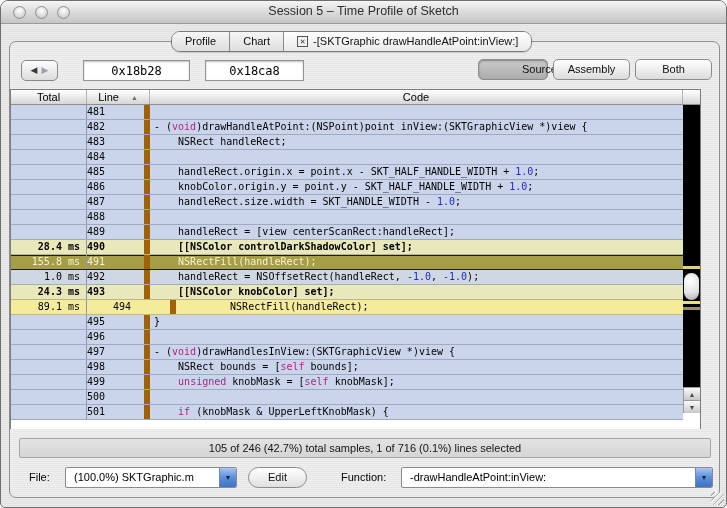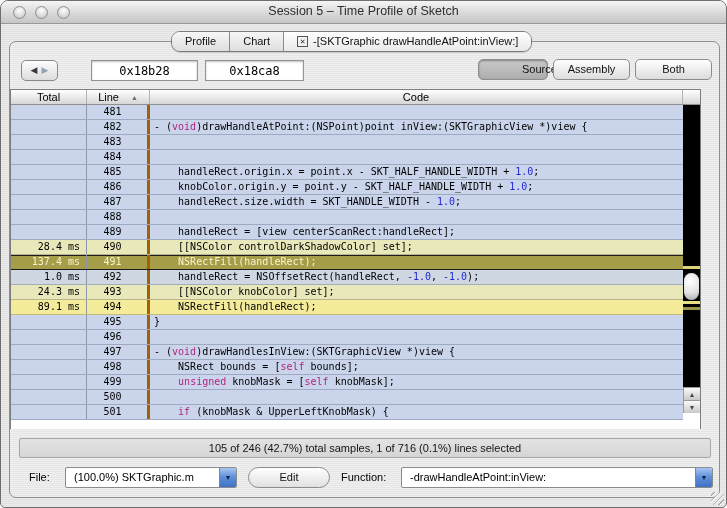--- a/index.html
+++ b/index.html
@@ -28,42 +28,42 @@
     background:repeating-linear-gradient(0deg,#efefef 0 1px,#e6e6e6 1px 2px);}
   
   .navgroup{position:absolute;left:20px;top:59px;width:37px;height:21px;box-sizing:border-box;
     border:1px solid #8a8a8a;border-radius:5px;background:linear-gradient(#fdfdfd,#dcdcdc);
     display:flex;align-items:center;justify-content:center;gap:4px;z-index:3;}
   .navgroup .b{font-size:9px;line-height:9px;}
   .back{color:#3a3a3a}.fwd{color:#93a2b8}
   .addr{position:absolute;top:59px;height:21px;box-sizing:border-box;border:1px solid #949494;background:#fff;
     font-family:"DejaVu Sans Mono",monospace;font-size:12px;text-align:center;line-height:19px;z-index:3;
     box-shadow:inset 0 1px 2px rgba(0,0,0,.25);}
-  .addr1{left:90px;width:107px}.addr2{left:204px;width:99px}
+  .addr1{left:82px;width:107px}.addr2{left:204px;width:99px}
   .aquabtn{position:absolute;top:58px;height:21px;box-sizing:border-box;border:1px solid #8c8c8c;border-radius:5px;
     background:linear-gradient(#ffffff,#dcdcdc);font-size:11px;color:#111;text-align:center;line-height:19px;z-index:3;}
   .aquabtn.active{background:linear-gradient(#c9c9c9,#adadad);box-shadow:inset 0 1px 2px rgba(0,0,0,.35);padding-left:43px;}
   .btn-source{left:477px;width:70px}.btn-assembly{left:552px;width:77px}.btn-both{left:634px;width:77px}
   
   .table{position:absolute;left:9px;top:88px;width:691px;height:340px;box-sizing:border-box;
     border:1px solid #7d7d7d;background:#fff;z-index:2;}
   .thead{display:flex;height:15px;background:linear-gradient(#ffffff,#d6d6d6);border-bottom:1px solid #8e8e8e;box-sizing:border-box;}
   .th{font-size:11px;color:#000;display:flex;align-items:center;justify-content:center;
     border-right:1px solid #b2b2b2;box-sizing:border-box;height:14px;}
   .th-total{width:76px}.th-line{width:63px}.th-code{flex:1}.th-sb{width:17px;border-right:none}
   .sorticon{font-size:7px;color:#6f6f6f;margin-left:12px;line-height:7px;}
   .tbody{position:relative;height:324px;background:#fff;overflow:hidden;}
   .row{width:674px;height:15px;display:flex;background:#cad5ec;border-bottom:1px solid #9fa9c0;box-sizing:border-box;}
   .row.hl-subtle{background:#cfd8e2;border-bottom-color:#a4aeb9;}
-  .row.hl-warm{background:#e9e8ba;border-bottom-color:#b8b58d;}
-  .row.hl-hot{background:#f4ec9b;border-bottom-color:#c3ba78;}
+  .row.hl-warm{background:#e9e8ba;border-bottom-color:#b8b58d;font-weight:bold;}
+  .row.hl-hot{background:#f4ec9b;border-bottom-color:#c3ba78;gap:26px;}
   .row.hl-sel{background:#a59d48;color:#f7f3cf;border-bottom:1px solid #1c1c1c;box-shadow:inset 0 1px 0 #1c1c1c;}
   .c-total,.c-line,.c-code{font-family:"DejaVu Sans Mono",monospace;font-size:10px;line-height:14px;box-sizing:border-box;}
   .c-total{width:76px;text-align:right;padding-right:6px;border-right:1px solid #8d97ab;}
-  .c-line{width:63px;text-align:center;padding-right:9px;border-right:3px solid #a16207;}
+  .c-line{width:63px;text-align:left;padding-right:9px;border-right:6px solid #a16207;}
   .c-code{flex:1;padding-left:4px;white-space:pre;overflow:hidden;}
   .k{color:#b0257f}.n{color:#2028d2}
   
   .sbar{position:absolute;top:0;right:0;width:17px;height:324px;background:#fff;}
   .strack{position:absolute;top:0;left:0;width:17px;height:282px;background:#000;}
   .smark{position:absolute;left:0;width:17px;height:3px;}
   .sthumb{position:absolute;left:1px;top:168px;width:15px;height:27px;border-radius:8px;
     background:radial-gradient(circle at 40% 32%,#ffffff,#e2e2e2 55%,#a8a8a8);box-shadow:0 0 1px #555;}
   .sbtns{position:absolute;top:282px;left:0;width:17px;}
   .sbtn{width:17px;height:13px;box-sizing:border-box;border-top:1px solid #9a9a9a;border-left:1px solid #9a9a9a;
@@ -76,21 +76,21 @@
   .lbl{position:absolute;top:470px;font-size:11px;color:#000;z-index:3;}
   .lbl-file{left:28px}.lbl-func{left:340px}
   .combo{position:absolute;top:466px;height:21px;box-sizing:border-box;border:1px solid #8a8a8a;border-radius:2px;
     background:#fff;font-size:11px;color:#000;line-height:19px;padding-left:8px;z-index:3;
     white-space:nowrap;overflow:hidden;}
   .combo-file{left:64px;width:172px}.combo-func{left:400px;width:312px}
   .combo-btn{position:absolute;right:0;top:0;width:17px;height:100%;box-sizing:border-box;
     border-left:1px solid #6c86b5;border-radius:0 1px 1px 0;
     background:linear-gradient(#a8c6f2,#5d8fd9 48%,#3f72c4);
     display:flex;align-items:center;justify-content:center;font-size:7px;line-height:7px;color:#13233f;}
-  .pill{position:absolute;left:247px;top:466px;width:82px;height:21px;box-sizing:border-box;
+  .pill{position:absolute;left:247px;top:466px;width:59px;height:21px;box-sizing:border-box;
     border:1px solid #8a8a8a;border-radius:11px;background:linear-gradient(#ffffff,#e0e0e0);
     font-size:11px;text-align:center;line-height:19px;color:#111;z-index:3;}
   .grip{position:absolute;right:2px;bottom:2px;width:13px;height:13px;z-index:6;
     background:repeating-linear-gradient(135deg,transparent 0 2px,#aeaeae 2px 3px,#f5f5f5 3px 4px);}
 </style>
 </head>
 <body>
 
 <div class="window">
 
@@ -148,20 +148,21 @@
           <div class="c-code"></div>
         </div>
         <div class="row">
           <div class="c-total"></div>
           <div class="c-line">482</div>
           <div class="c-code"><span>- (</span><span class="k">void</span><span>)drawHandleAtPoint:(NSPoint)point inView:(SKTGraphicView *)view {</span></div>
         </div>
         <div class="row">
           <div class="c-total"></div>
           <div class="c-line">483</div>
+          <div class="c-code"><span>    NSRect handleRect;</span></div>
         </div>
         <div class="row">
           <div class="c-total"></div>
           <div class="c-line">484</div>
           <div class="c-code"></div>
         </div>
         <div class="row">
           <div class="c-total"></div>
           <div class="c-line">485</div>
           <div class="c-code"><span>    handleRect.origin.x = point.x - SKT_HALF_HANDLE_WIDTH + </span><span class="n">1.0</span><span>;</span></div>
@@ -184,21 +185,21 @@
           <div class="c-total"></div>
           <div class="c-line">489</div>
           <div class="c-code"><span>    handleRect = [view centerScanRect:handleRect];</span></div>
         </div>
         <div class="row hl-warm">
           <div class="c-total">28.4 ms</div>
           <div class="c-line">490</div>
           <div class="c-code"><span>    [[NSColor controlDarkShadowColor] set];</span></div>
         </div>
         <div class="row hl-sel">
-          <div class="c-total">137.4 ms</div>
+          <div class="c-total">155.8 ms</div>
           <div class="c-line">491</div>
           <div class="c-code"><span>    NSRectFill(handleRect);</span></div>
         </div>
         <div class="row hl-subtle">
           <div class="c-total">1.0 ms</div>
           <div class="c-line">492</div>
           <div class="c-code"><span>    handleRect = NSOffsetRect(handleRect, </span><span class="n">-1.0</span><span>, </span><span class="n">-1.0</span><span>);</span></div>
         </div>
         <div class="row hl-warm">
           <div class="c-total">24.3 ms</div>

